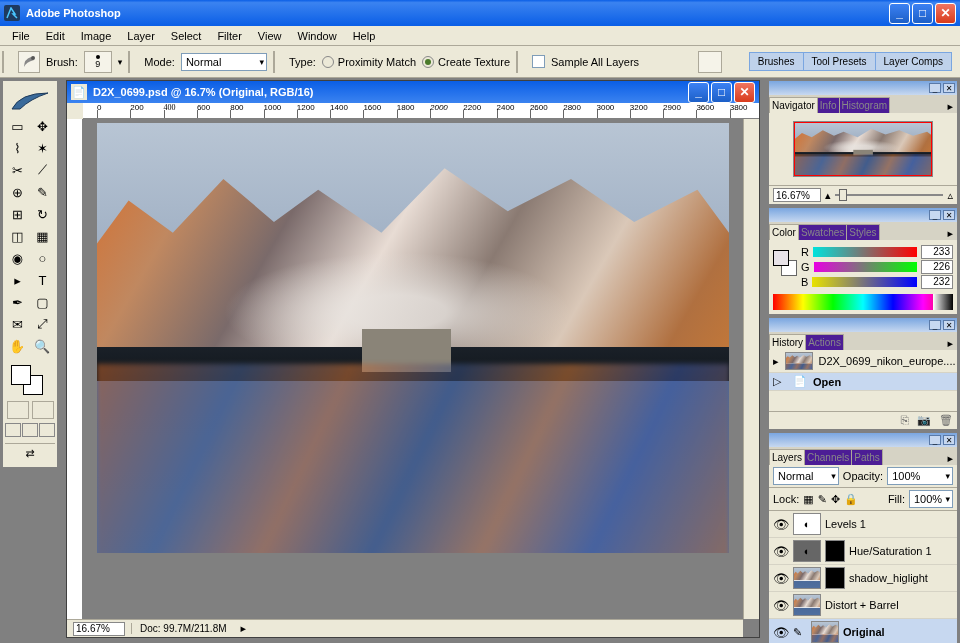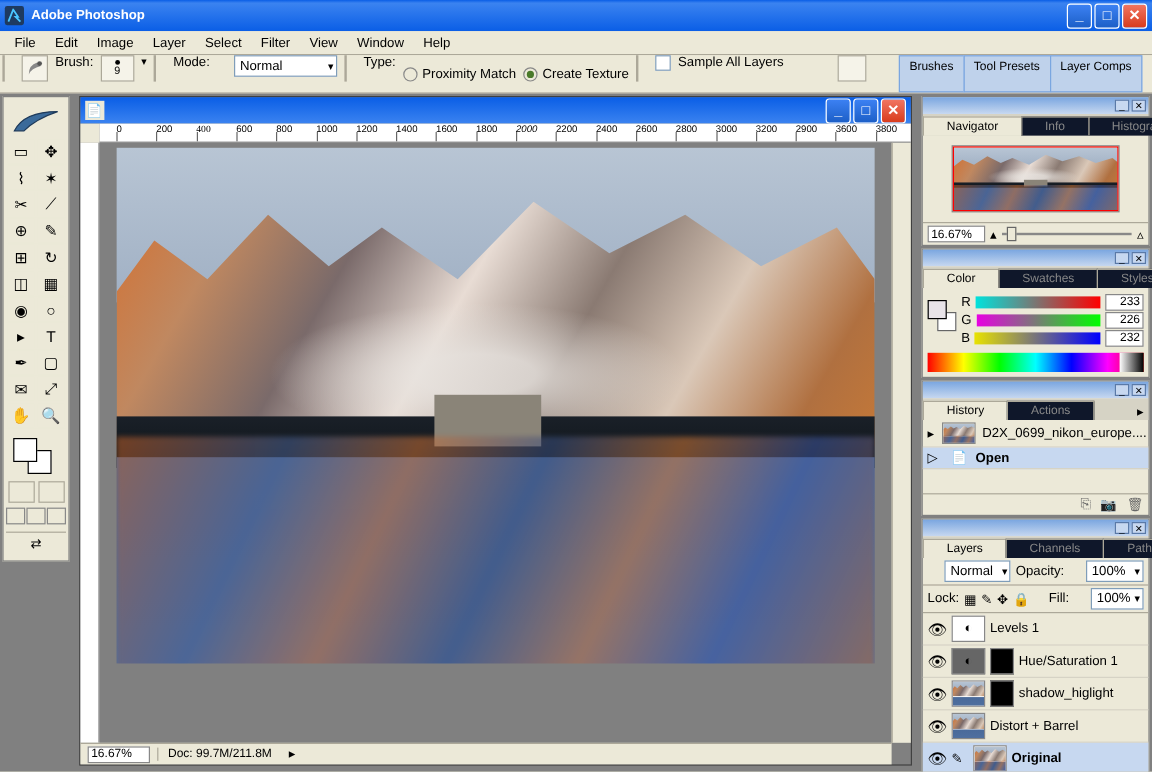--- a/index.html
+++ b/index.html
@@ -6,24 +6,24 @@
 body { background: #ece9d8; overflow: hidden; width: 960px; height: 643px; position: relative; }
 .titlebar { height: 26px; background: linear-gradient(to bottom, #0a5ee6 0%, #3b83f0 10%, #0a5ee6 100%); display: flex; align-items: center; padding: 0 4px; color: white; font-weight: bold; }
 .titlebar .icon { width: 16px; height: 16px; background: #1e3a5f; margin-right: 6px; border-radius: 2px; display: flex; align-items: center; justify-content: center; }
 .titlebar .spacer { flex: 1; }
 .winbtn { width: 21px; height: 21px; margin-left: 2px; border: 1px solid #fff; border-radius: 3px; display: flex; align-items: center; justify-content: center; color: white; font-weight: bold; font-size: 12px; }
 .winbtn.min { background: linear-gradient(#3c81f3,#1c5fc7); }
 .winbtn.max { background: linear-gradient(#3c81f3,#1c5fc7); }
 .winbtn.close { background: linear-gradient(#f17561,#d83b1c); }
 .menubar { height: 20px; background: #ece9d8; display: flex; align-items: center; padding: 0 4px; border-bottom: 1px solid #aca899; }
 .menubar span { padding: 2px 8px; }
-.optbar { height: 32px; background: #ece9d8; display: flex; padding: 0 8px 0 2px; border-bottom: 1px solid #aca899; gap: 6px; }
+.optbar { height: 32px; background: #ece9d8; display: flex; align-items: center; padding: 0 8px 0 2px; border-bottom: 1px solid #aca899; gap: 6px; }
 .optbar .grip { width: 6px; height: 22px; border-left: 2px solid #aca899; margin-right: 4px; }
 .tool-icon { width: 22px; height: 22px; border: 1px solid #aca899; background: #f5f3e9; display: flex; align-items: center; justify-content: center; }
-.select { border: 1px solid #7f9db9; background: white; height: 18px; padding: 0 14px 0 4px; position: relative; display: inline-flex; align-items: center; margin-left: 14px; }
+.select { border: 1px solid #7f9db9; background: white; height: 18px; padding: 0 14px 0 4px; position: relative; display: inline-flex; align-items: center; }
 .select::after { content: "▾"; position: absolute; right: 2px; font-size: 9px; }
 .radio { display: inline-flex; align-items: center; gap: 4px; }
 .radio .dot { width: 12px; height: 12px; border: 1px solid #888; border-radius: 50%; display: inline-flex; align-items: center; justify-content: center; }
 .radio.sel .dot::after { content: ""; width: 6px; height: 6px; background: #4a7a2a; border-radius: 50%; }
 .checkbox { width: 13px; height: 13px; border: 1px solid #7f9db9; background: white; display: inline-block; }
 .main { position: absolute; top: 78px; left: 0; right: 0; bottom: 0; background: #808080; }
 .toolbox { position: absolute; left: 2px; top: 2px; width: 56px; background: #ece9d8; border: 1px solid #808080; padding: 10px 2px 4px; }
 .toolbox .feather { height: 20px; margin-bottom: 4px; display: flex; justify-content: center; }
 .toolbox .feather svg { width: 40px; }
 .toolgrid { display: grid; grid-template-columns: 1fr 1fr; gap: 0; }
@@ -51,22 +51,22 @@
 .scrollbar-v { position: absolute; right: 0; top: 38px; bottom: 18px; width: 16px; background: #ece9d8; border-left: 1px solid #aca899; }
 .scrollbar-h { position: absolute; left: 0; bottom: 0; right: 16px; height: 18px; background: #ece9d8; border-top: 1px solid #aca899; display: flex; align-items: center; }
 .scrollbar-h input { width: 52px; height: 14px; border: 1px solid #888; font-size: 10px; padding: 0 2px; margin: 0 6px; }
 .scrollbar-h .docinfo { font-size: 10px; padding: 0 8px; border-left: 1px solid #aca899; }
 
 .panels { position: absolute; right: 2px; top: 2px; width: 190px; }
 .panel { background: #ece9d8; border: 1px solid #808080; margin-bottom: 2px; }
 .panel-head { height: 14px; background: linear-gradient(#7aa6e0,#c7d8f0); display: flex; justify-content: flex-end; align-items: center; padding: 0 2px; gap: 2px; }
 .panel-head .phbtn { width: 12px; height: 10px; border: 1px solid #5a7aa8; background: #c7d8f0; font-size: 8px; display: flex; align-items: center; justify-content: center; }
 .tabs { display: flex; background: #d6d3c5; height: 18px; align-items: flex-end; }
-.tab { padding: 2px 19px; background: #ece9d8; border: 1px solid #aca899; border-bottom: none; margin-right: -1px; font-size: 10px; }
-.tab.inactive { background: #0f172a; color: #888; }
+.tab { padding: 2px 2px; background: #ece9d8; border: 1px solid #aca899; border-bottom: none; margin-right: -1px; font-size: 10px; }
+.tab.inactive { background: #4c1d95; color: #888; }
 .tabs .arr { margin-left: auto; padding: 0 4px; }
 .panel-body { padding: 4px; font-size: 10px; }
 
 .nav-thumb { width: 140px; height: 56px; margin: 4px auto; border: 1px solid #888; }
 .zoom-row { display: flex; align-items: center; border-top: 1px solid #aca899; padding: 2px 4px; gap: 4px; }
 .zoom-row input { width: 48px; height: 14px; border: 1px solid #888; font-size: 10px; text-align: left; padding: 0 2px; }
 .zoom-slider { flex: 1; height: 10px; position: relative; }
 .zoom-slider::before { content: ""; position: absolute; left: 0; right: 0; top: 4px; height: 2px; background: #888; }
 .zoom-slider .thumb { position: absolute; width: 8px; height: 12px; background: #ece9d8; border: 1px solid #666; left: 4px; top: -1px; }
 
@@ -225,20 +225,21 @@
         <div></div>
         <div></div>
         <div></div>
       </div>
     <div class="iq">⇄</div>
   </div>
 
   <div class="docwin">
     <div class="doc-titlebar">
       <div class="dicon">📄</div>
+      <span>D2X_0699.psd @ 16.7% (Original, RGB/16)</span>
       <div class="spacer"></div>
       <div class="winbtn min">_</div>
       <div class="winbtn max">□</div>
       <div class="winbtn close">✕</div>
     </div>
     <div class="ruler-corner"></div>
     <div class="ruler-h" id="rulerh">
         <div class="label" style="left: 14px;">0</div>
         <div class="tick" style="left: 14px;"></div>
         <div class="label" style="left: 47.3px;">200</div>

